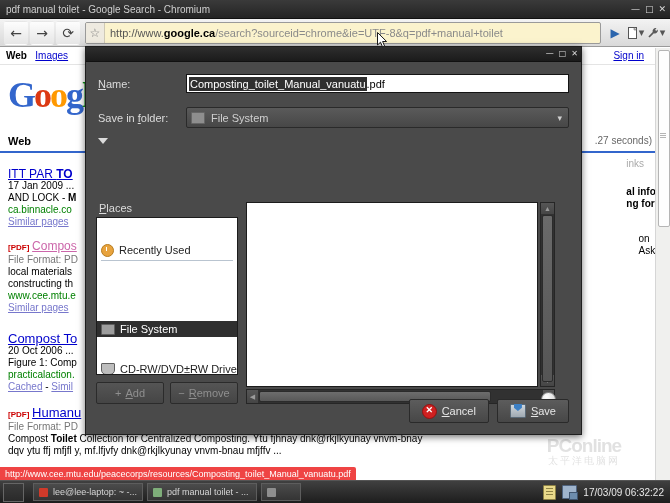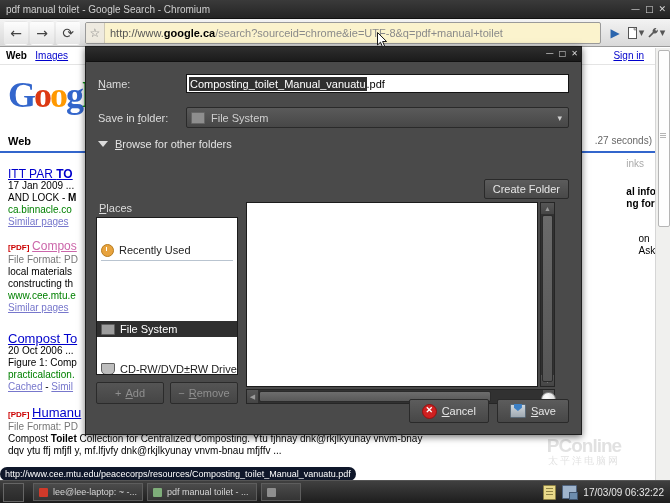--- a/index.html
+++ b/index.html
@@ -72,22 +72,22 @@
   .res{position:absolute;left:8px;font-size:10px;line-height:12px;width:420px;}
   .res .t{font-size:12px;color:#0000cc;text-decoration:underline;}
   .res .t b{font-weight:bold;}
   .res .pdf{color:#cc0000;font-size:8px;font-weight:bold;letter-spacing:0;}
   .res .d{color:#000;}
   .res .d b{font-weight:bold;}
   .res .u{color:#008000;}
   .res .lnk{color:#7777cc;text-decoration:underline;}
   .res .ff{color:#767676;}
 
-  .statusbar{position:absolute;left:0;bottom:0;height:14px;background:#0f172a;color:#fff;
-    font-size:9px;line-height:14px;padding:0 5px;white-space:nowrap;border-top-right-radius:2px;border-radius:7px;}
+  .statusbar{position:absolute;left:0;bottom:0;height:14px;background:#ef4444;color:#fff;
+    font-size:9px;line-height:14px;padding:0 5px;white-space:nowrap;border-top-right-radius:2px;}
 
   .vscroll{position:absolute;right:0;top:0;width:14px;height:433px;background:#f0f0ee;border-left:1px solid #d6d6d6;}
   .vscroll .thumb{position:absolute;left:2px;top:2px;width:10px;height:175px;background:#fefefe;border:1px solid #b5b5b5;border-radius:2px;}
   .vscroll .grip{position:absolute;left:4px;top:85px;width:6px;height:5px;
      background:repeating-linear-gradient(#b5b5b5 0 1px,transparent 1px 2px);}
 
   .watermark{position:absolute;right:16px;bottom:5px;width:140px;height:40px;opacity:.22;
     text-align:center;color:#7a7a7a;font-family:"Liberation Sans",sans-serif;}
   .watermark .w1{font-size:19px;font-weight:bold;letter-spacing:-1px;line-height:19px;}
   .watermark .w2{font-size:10px;letter-spacing:2px;line-height:12px;}
@@ -333,26 +333,22 @@
         <div class="lbl">Save in <u>f</u>older:</div>
         <div class="combo">
           <span class="fico"></span>
           <span>File System</span>
           <span class="arw">▾</span>
         </div>
       </div>
 
       <div class="browse">
         <span class="tri"></span>
-        <span><u>B</u>rowse for other folders</span>
-      </div>
-
-      <div class="createfolder">
-        <span>Create Folder</span>
-      </div>
+      </div>
+
 
       <div class="panes">
 
         <div class="places">
           <div class="places-head"><u>P</u>laces</div>
           <div class="places-list">
             <div class="pl-item">
               <span class="ico-recent"></span>
               <span>Recently Used</span>
             </div>

